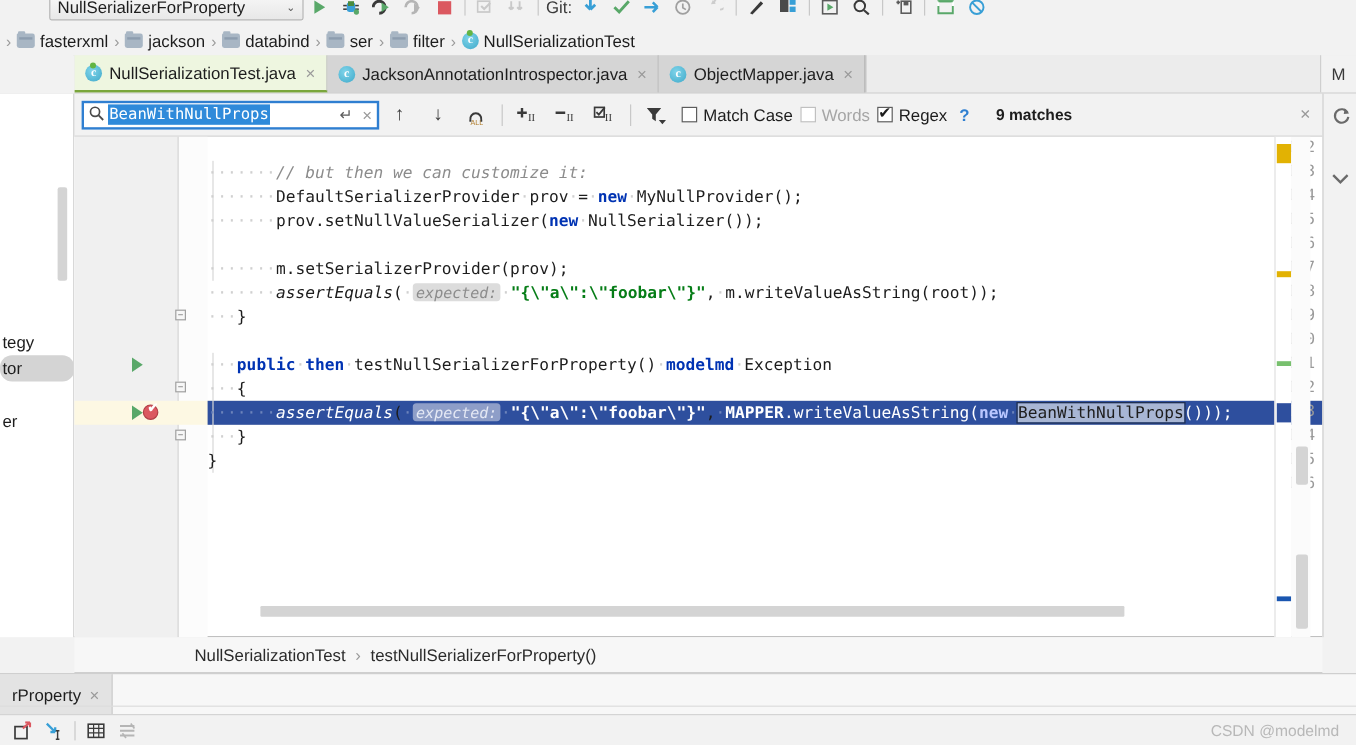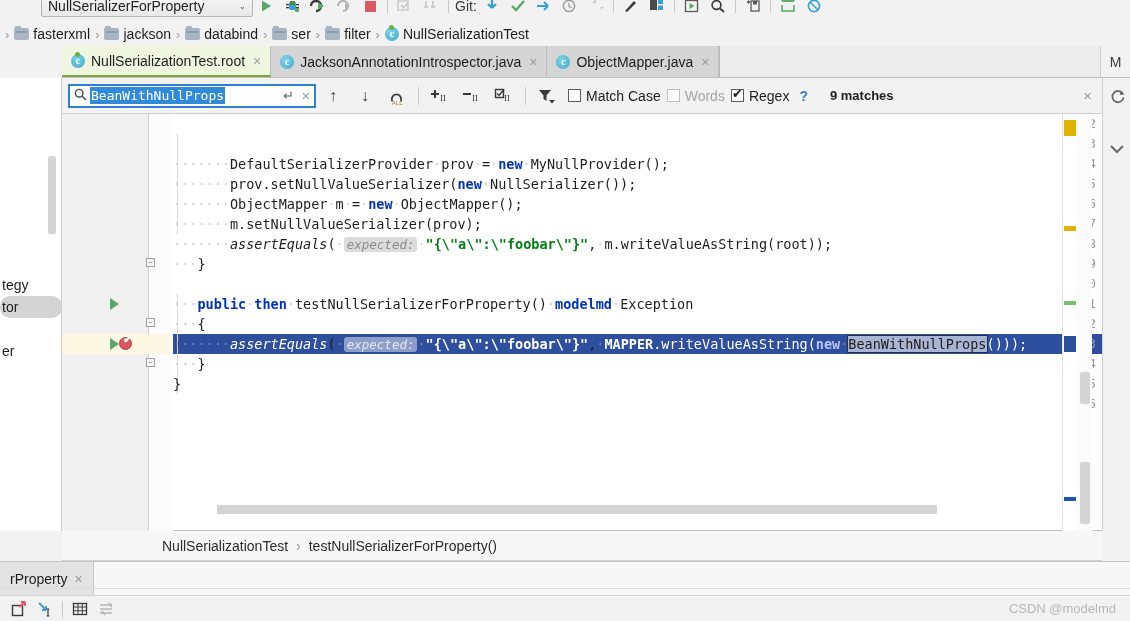--- a/index.html
+++ b/index.html
@@ -458,21 +458,21 @@
       </span>
       <span>
         <svg width="14" height="14" viewBox="0 0 14 14">
             <rect x="1" y="6.3" width="12" height="1.8" fill="#4a4a4a"></rect>
           </svg>
       </span>
     </div>
 
     <div class="tab active">
       <span class="class-ico green">c</span>
-      <span>NullSerializationTest.root</span>
+      <span>NullSerializationTest.java</span>
       <span class="x">×</span>
     </div>
     <div class="tab">
       <span class="class-ico">c</span>
       <span>JacksonAnnotationIntrospector.java</span>
       <span class="x">×</span>
     </div>
     <div class="tab">
       <span class="class-ico">c</span>
       <span>ObjectMapper.java</span>
@@ -588,28 +588,28 @@
     <div class="lnum" style="top:240px;">124</div>
     <div class="lnum" style="top:260px;">125</div>
     <div class="lnum" style="top:280px;">126</div>
 
     <div class="code">
       <div class="indent-guide" style="left:4px;  top:20px;  height:100px;"></div>
       <div class="indent-guide" style="left:4px;  top:180px; height:100px;"></div>
 
       <div class="crow" style="top:0px;"></div>
 
+      <div class="crow" style="top:20px;"><span class="ws">·······</span><span class="cmt">// but then we can customize it:</span></div>
 
       <div class="crow" style="top:60px;"><span class="ws">·······</span><span class="ident">prov.setNullValueSerializer(</span><span class="kw">new</span><span class="ws">·</span><span class="ident">NullSerializer</span>());</div>
 
       <div class="crow" style="top:40px;"><span class="ws">·······</span><span class="ident">DefaultSerializerProvider</span><span class="ws">·</span><span class="ident">prov</span><span class="ws">·</span>=<span class="ws">·</span><span class="kw">new</span><span class="ws">·</span><span class="ident">MyNullProvider</span>();</div>
 
-      <div class="crow" style="top:80px;"><span class="ws">·······</span><span class="ident">ObjectMapper</span><span class="ws">·</span><span class="ident">m</span><span class="ws">·</span>=<span class="ws">·</span><span class="kw">new</span><span class="ws">·</span><span class="ident">ObjectMapper</span>();</div>
-
-      <div class="crow" style="top:100px;"><span class="ws">·······</span><span class="ident">m.setNullValueSerializer(prov);</span></div>
+
+      <div class="crow" style="top:100px;"><span class="ws">·······</span><span class="ident">m.setSerializerProvider(prov);</span></div>
 
       <div class="crow" style="top:120px;"><span class="ws">·······</span><span class="mtd">assertEquals</span>(<span class="ws">·</span><span class="hint">expected:</span><span class="ws">·</span><span class="str">"{\"a\":\"foobar\"}"</span>,<span class="ws">·</span><span class="ident">m.writeValueAsString(root));</span></div>
 
       <div class="crow" style="top:140px;"><span class="ws">···</span><span class="ident">}</span></div>
 
       <div class="crow" style="top:160px;"></div>
 
       <div class="crow" style="top:180px;"><span class="ws">···</span><span class="kw">public</span><span class="ws">·</span><span class="kw">then</span><span class="ws">·</span><span class="ident">testNullSerializerForProperty</span>()<span class="ws">·</span><span class="kw">modelmd</span><span class="ws">·</span><span class="ident">Exception</span></div>
 
       <div class="crow" style="top:200px;"><span class="ws">···</span><span class="ident">{</span></div>

